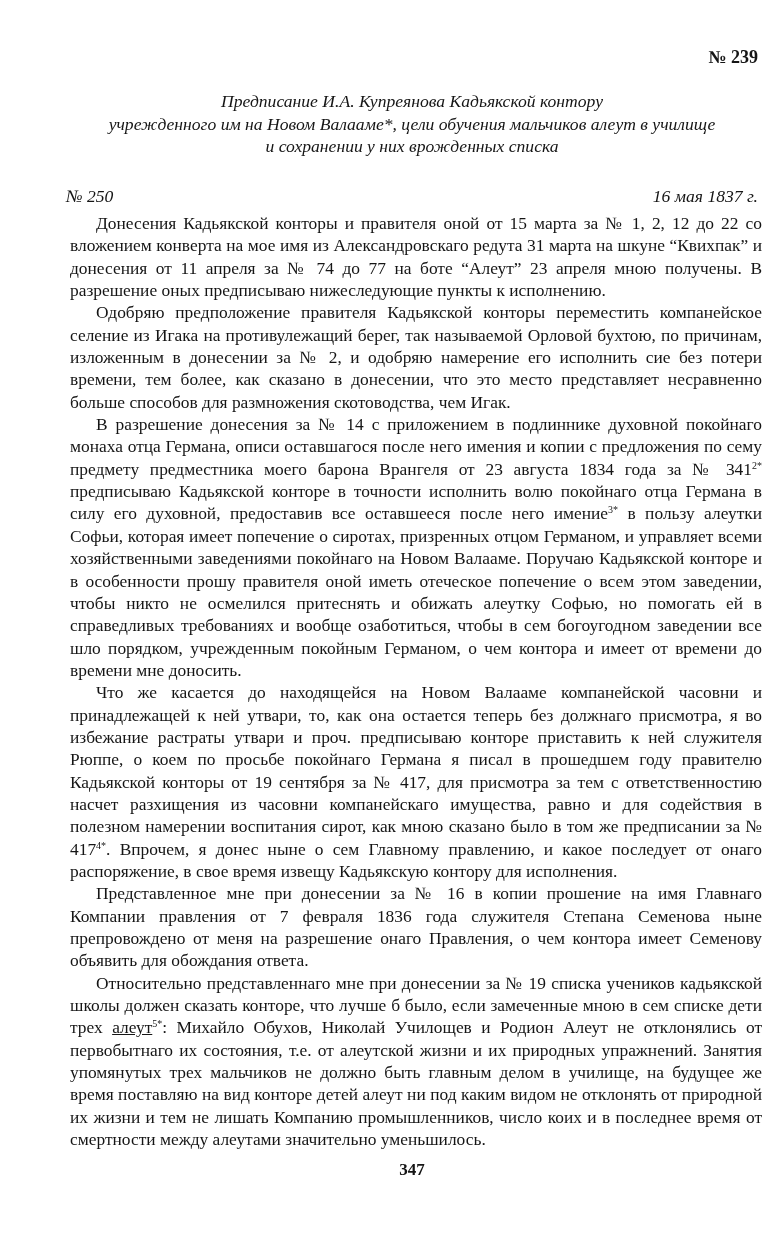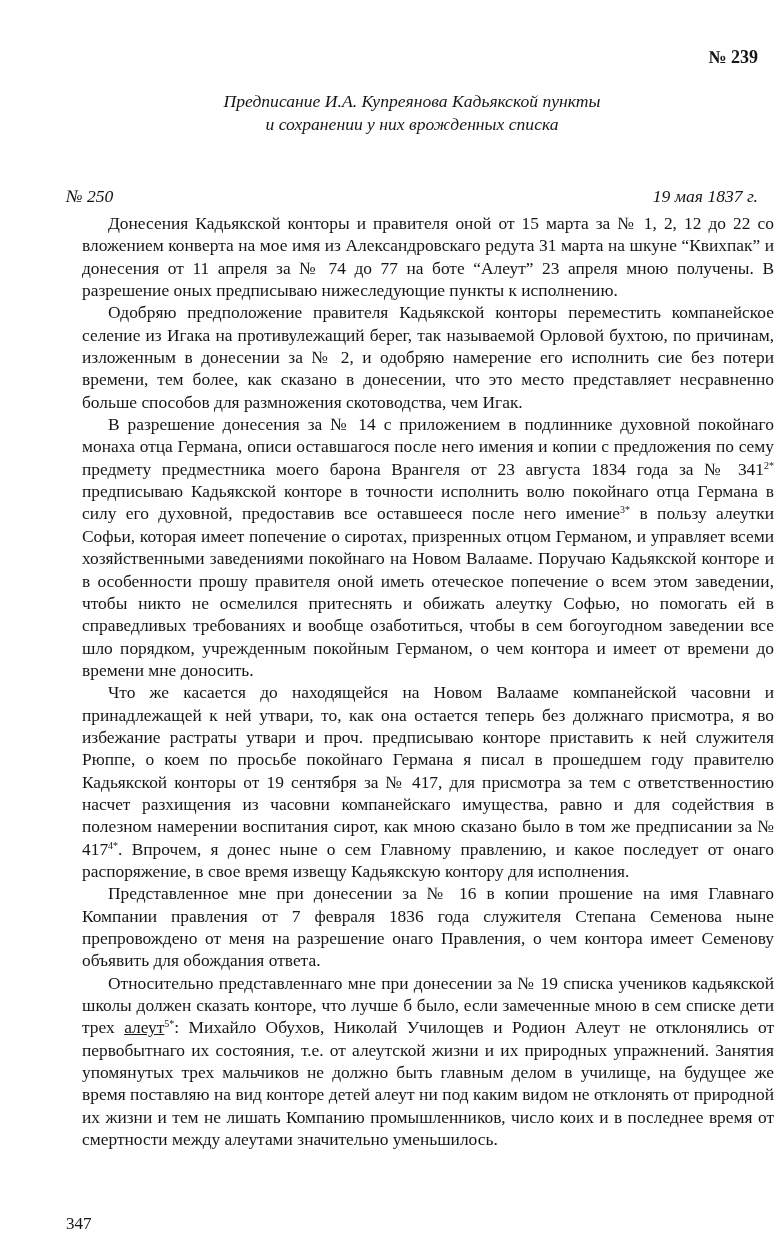--- a/index.html
+++ b/index.html
@@ -6,40 +6,41 @@
   body { width: 783px; height: 1248px; position: relative; overflow: hidden; color: #151515;
          font-family: "Liberation Serif", "DejaVu Serif", serif; }
   .page { position: absolute; left: 66px; top: 0; width: 692px; }
   .doc-number { position: absolute; top: 47px; left: 0; width: 692px; text-align: right;
                 font-weight: bold; font-size: 18px; }
   .title { position: absolute; top: 90px; left: 0; width: 692px; text-align: center;
            font-style: italic; font-size: 17.6px; line-height: 22.5px; }
   .meta { position: absolute; top: 186px; left: 0; width: 692px; font-style: italic; font-size: 17.6px; }
   .meta .num { position: absolute; left: 0; font-style: italic; }
   .meta .date { position: absolute; right: 0; }
-  .body { position: absolute; top: 212px; left: 16px; width: 692px; font-size: 17.4px; line-height: 22.35px; text-align: justify; }
+  .body { position: absolute; top: 212px; left: 4px; width: 692px; font-size: 17.4px; line-height: 22.35px; text-align: justify; }
   .body p { margin: 0; text-indent: 26px; hyphens: manual; }
   .sup { font-size: 10px; vertical-align: 6px; line-height: 0; }
-  .page-number { position: absolute; top: 1214px; left: 0; width: 692px; font-size: 17px; }
+  .page-number { position: absolute; top: 1160px; left: 0; width: 692px; text-align: center; font-size: 17px; font-weight: bold; }
   .underline { text-decoration: underline; }
 </style>
 </head>
 <body>
 
 <div class="page">
   <div class="doc-number">№ 239</div>
 
   <div class="title">
-    <div>Предписание И.А. Купреянова Кадьякской пункты</div>
+    <div>Предписание И.А. Купреянова Кадьякской контору</div>
+    <div>учрежденного им на Новом Валааме*, цели обучения мальчиков алеут в училище</div>
     <div>и сохранении у них врожденных списка</div>
   </div>
 
   <div class="meta">
     <span class="num">№ 250</span>
-    <span class="date">19 мая 1837 г.</span>
+    <span class="date">16 мая 1837 г.</span>
   </div>
 
   <div class="body">
     <p>Донесения Кадьякской конторы и правителя оной от 15 марта за № 1, 2, 12 до 22 со вложением конверта на мое имя из Александровскаго редута 31 марта на шкуне “Квихпак” и донесения от 11 апреля за № 74 до 77 на боте “Алеут” 23 апреля мною получены. В разрешение оных предписываю нижеследующие пункты к исполнению.</p>
     <p>Одобряю предположение правителя Кадьякской конторы переместить компанейское селение из Игака на противулежащий берег, так называемой Орловой бухтою, по причинам, изложенным в донесении за № 2, и одобряю намерение его исполнить сие без потери времени, тем более, как сказано в донесении, что это место представляет несравненно больше способов для размножения скотоводства, чем Игак.</p>
     <p><span>В разрешение донесения за № 14 с приложением в подлиннике духовной покойнаго монаха отца Германа, описи оставшагося после него имения и копии с предложения по сему предмету предместника моего барона Врангеля от 23 августа 1834 года за № 341</span><span class="sup">2*</span><span> предписываю Кадьякской конторе в точности исполнить волю покойнаго отца Германа в силу его духовной, предоставив все оставшееся после него имение</span><span class="sup">3*</span><span> в пользу алеутки Софьи, которая имеет попечение о сиротах, призренных отцом Германом, и управляет всеми хозяйственными заведениями покойнаго на Новом Валааме. Поручаю Кадьякской конторе и в особенности прошу правителя оной иметь отеческое попечение о всем этом заведении, чтобы никто не осмелился притеснять и обижать алеутку Софью, но помогать ей в справедливых требованиях и вообще озаботиться, чтобы в сем богоугодном заведении все шло порядком, учрежденным покойным Германом, о чем контора и имеет от времени до времени мне доносить.</span></p>
     <p><span>Что же касается до находящейся на Новом Валааме компанейской часовни и принадлежащей к ней утвари, то, как она остается теперь без должнаго присмотра, я во избежание растраты утвари и проч. предписываю конторе приставить к ней служителя Рюппе, о коем по просьбе покойнаго Германа я писал в прошедшем году правителю Кадьякской конторы от 19 сентября за № 417, для присмотра за тем с ответственностию насчет разхищения из часовни компанейскаго имущества, равно и для содействия в полезном намерении воспитания сирот, как мною сказано было в том же предписании за № 417</span><span class="sup">4*</span><span>. Впрочем, я донес ныне о сем Главному правлению, и какое последует от онаго распоряжение, в свое время извещу Кадьякскую контору для исполнения.</span></p>
     <p>Представленное мне при донесении за № 16 в копии прошение на имя Главнаго Компании правления от 7 февраля 1836 года служителя Степана Семенова ныне препровождено от меня на разрешение онаго Правления, о чем контора имеет Семенову объявить для обождания ответа.</p>
     <p><span>Относительно представленнаго мне при донесении за № 19 списка учеников кадьякской школы должен сказать конторе, что лучше б было, если замеченные мною в сем списке дети трех </span><span class="underline">алеут</span><span class="sup">5*</span><span>: Михайло Обухов, Николай Училощев и Родион Алеут не отклонялись от первобытнаго их состояния, т.е. от алеутской жизни и их природных упражнений. Занятия упомянутых трех мальчиков не должно быть главным делом в училище, на будущее же время поставляю на вид конторе детей алеут ни под каким видом не отклонять от природной их жизни и тем не лишать Компанию промышленников, число коих и в последнее время от смертности между алеутами значительно уменьшилось.</span></p>
   </div>

